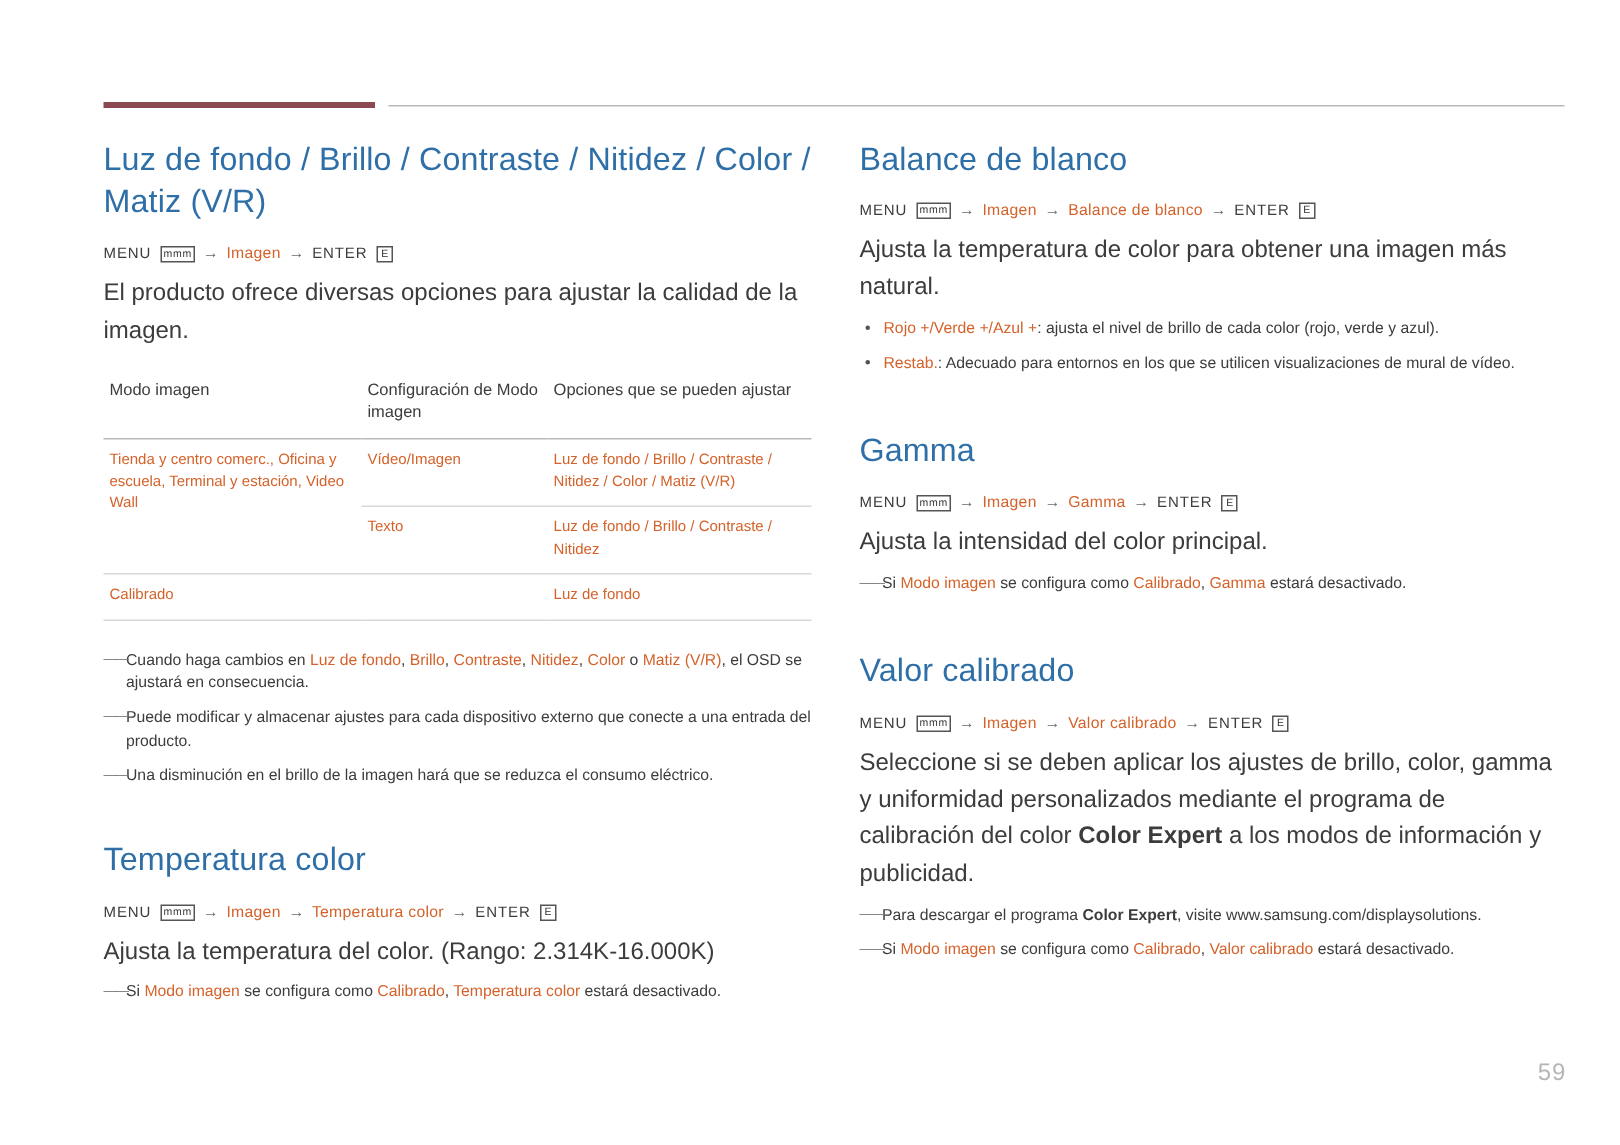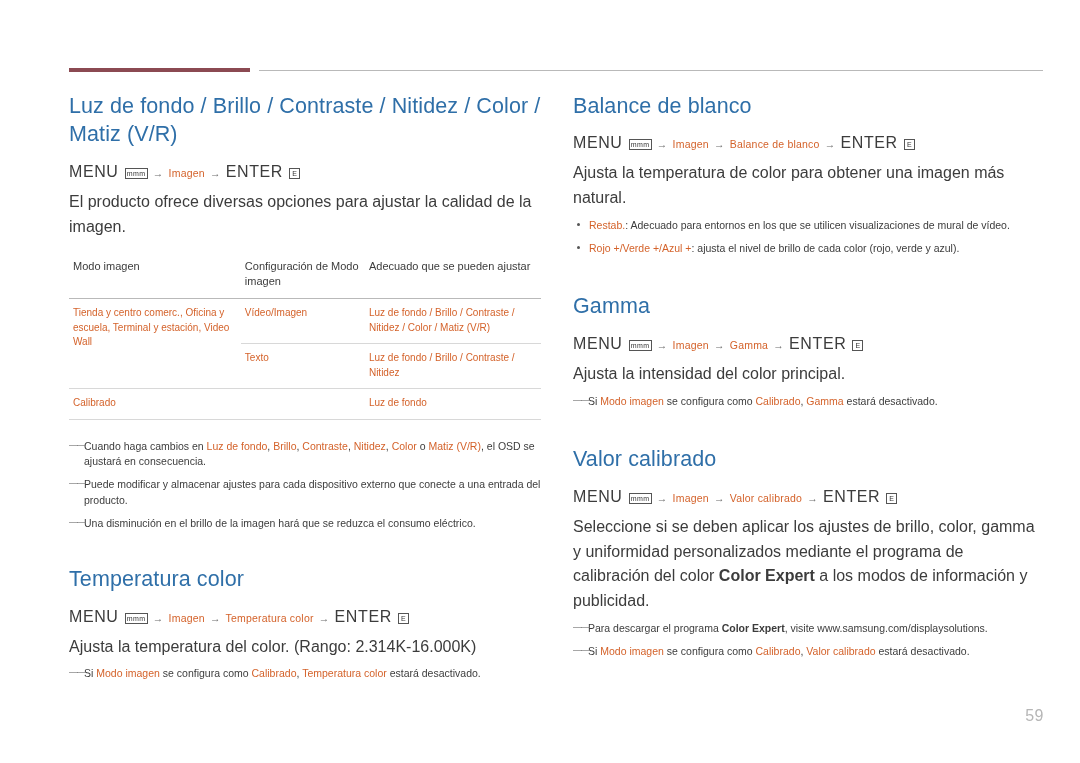--- a/index.html
+++ b/index.html
@@ -61,21 +61,21 @@
     letter-spacing: 0.1px;
   }
   .path {
     font-size: 10.5px;
     color: #4a4a4a;
     margin-top: 14px;
     margin-bottom: 9px;
     letter-spacing: .2px;
   }
   .path .menu-word {
-    font-size: 16px;
+    font-size: 10px;
     letter-spacing: .6px;
     color: #3c3c3c;
   }
   .path .orange { color: #d4622a; }
   .path .arrow { color: #6b6b6b; padding: 0 2px; }
   .glyph-box {
     display: inline-block;
     border: 1px solid #555;
     font-size: 7px;
     line-height: 9px;
@@ -200,21 +200,21 @@
       <span class="sp"></span><span class="glyph-enter">E</span>
     </div>
 
     <p class="body">El producto ofrece diversas opciones para ajustar la calidad de la imagen.</p>
 
     <table class="imgtable">
       <thead>
         <tr>
           <th class="c1">Modo imagen</th>
           <th class="c2">Configuración de Modo imagen</th>
-          <th class="c3">Adecuado que se pueden ajustar</th>
+          <th class="c3">Opciones que se pueden ajustar</th>
         </tr>
       </thead>
       <tbody>
         <tr>
           <td class="c1" rowspan="2">Tienda y centro comerc., Oficina y escuela, Terminal y estación, Video Wall</td>
           <td class="c2">Vídeo/Imagen</td>
           <td class="c3">Luz de fondo / Brillo / Contraste / Nitidez / Color / Matiz (V/R)</td>
         </tr>
         <tr>
           <td class="c2">Texto</td>
@@ -283,26 +283,26 @@
       <span class="orange">Balance de blanco</span>
       <span class="arrow">→</span>
       <span class="menu-word">ENTER</span>
       <span class="sp"></span><span class="glyph-enter">E</span>
     </div>
 
     <p class="body">Ajusta la temperatura de color para obtener una imagen más natural.</p>
 
     <div class="bullet">
       <span class="dot"></span>
-      <span class="or">Restab.</span><span>: Adecuado para entornos en los que se utilicen visualizaciones de mural de vídeo.</span>
+      <span class="or">Rojo +/Verde +/Azul +</span><span>: ajusta el nivel de brillo de cada color (rojo, verde y azul).</span>
     </div>
 
     <div class="bullet">
       <span class="dot"></span>
-      <span class="or">Rojo +/Verde +/Azul +</span><span>: ajusta el nivel de brillo de cada color (rojo, verde y azul).</span>
+      <span class="or">Restab.</span><span>: Adecuado para entornos en los que se utilicen visualizaciones de mural de vídeo.</span>
     </div>
 
     <div style="height:36px"></div>
 
     <h1 class="section">Gamma</h1>
 
     <div class="path">
       <span class="menu-word">MENU</span>
       <span class="sp"></span><span class="glyph-box">mmm</span>
       <span class="arrow">→</span>

